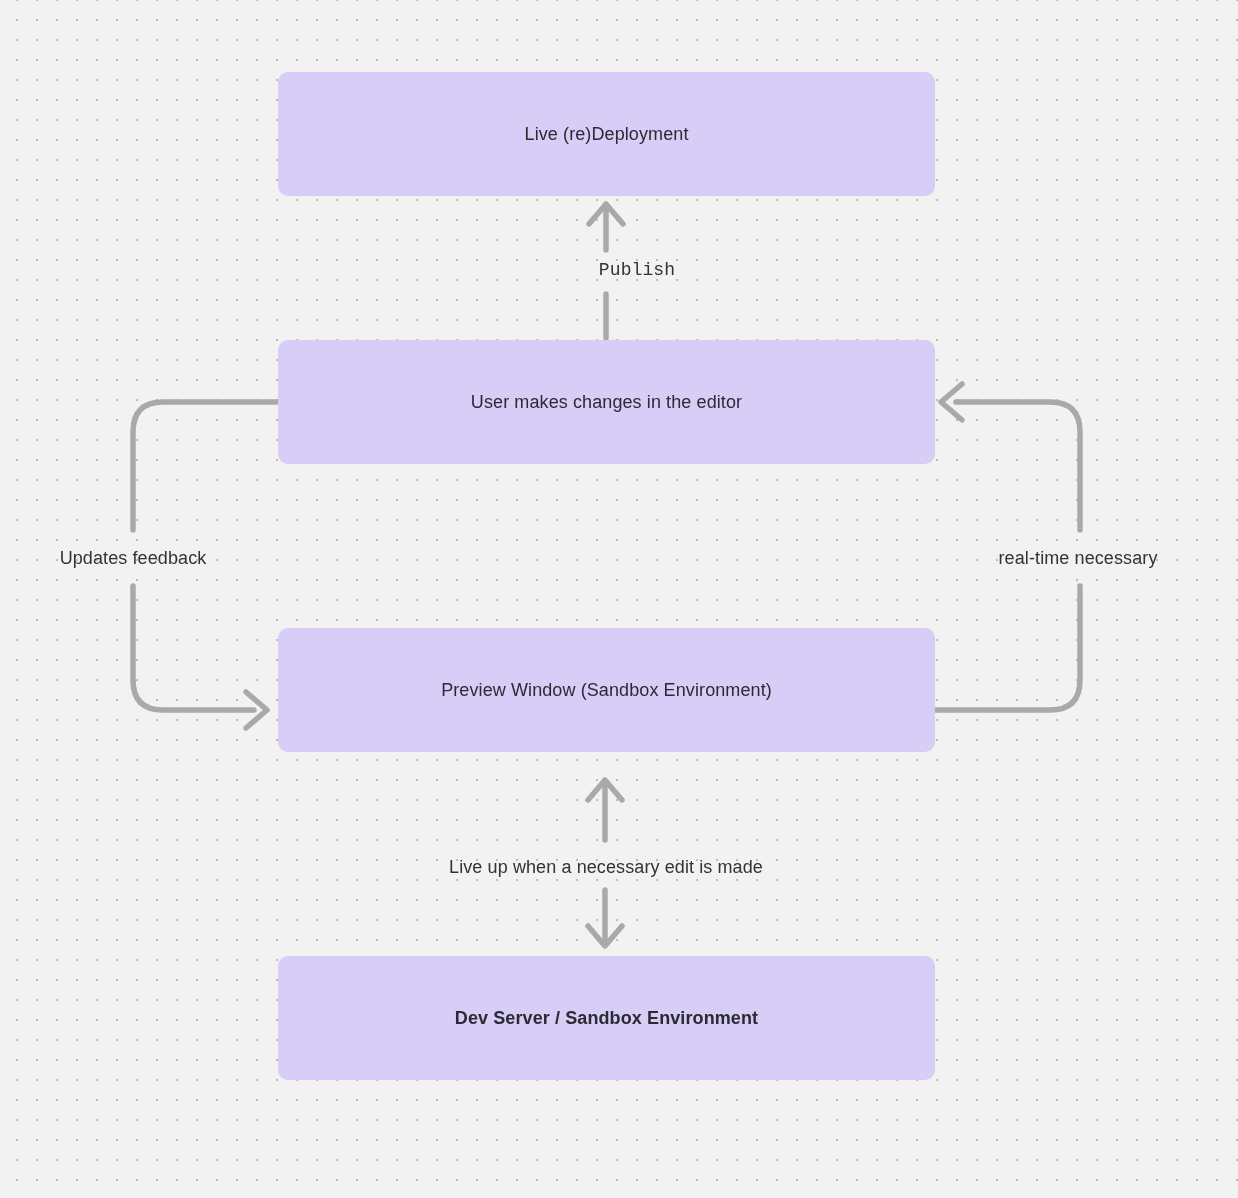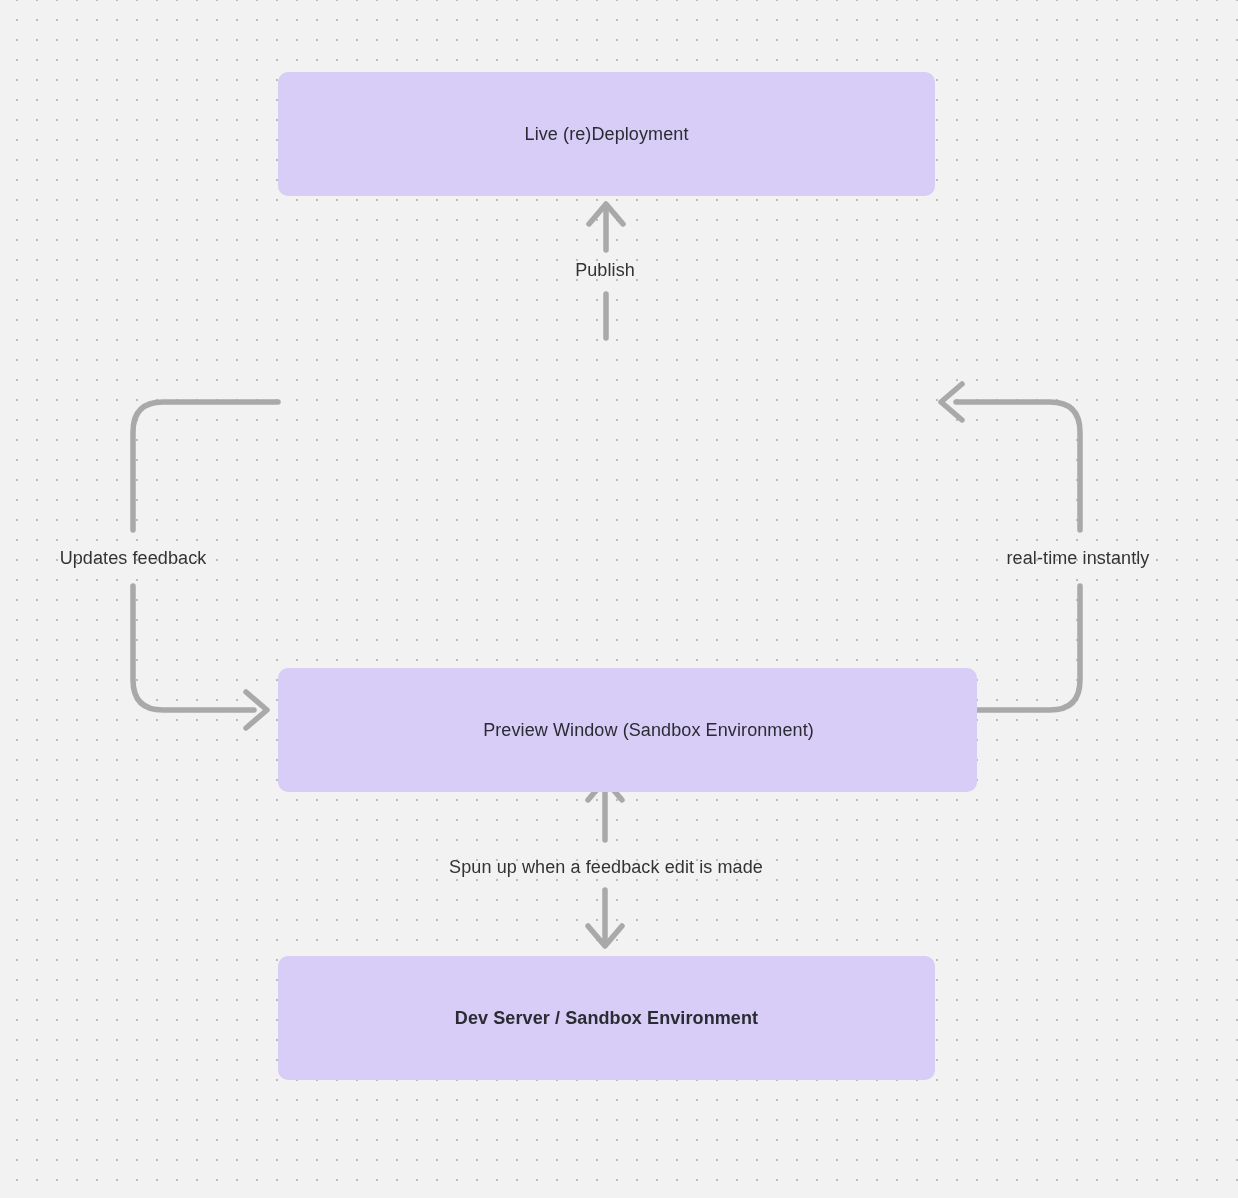--- a/index.html
+++ b/index.html
@@ -27,32 +27,32 @@
     border-radius: 10px;
     display: flex;
     align-items: center;
     justify-content: center;
     font-size: 18px;
     color: var(--node-text, #2b2b33);
     letter-spacing: 0.1px;
   }
   .node-1 { top: 72px; align-items: center; }
   .node-2 { top: 340px; }
-  .node-3 { top: 668px; padding-left: 42px; }
+  .node-3 { top: 628px; }
   .node-4 { top: 956px; font-weight: bold; }
 
   .edge-label {
     position: absolute;
     transform: translate(-50%, -50%);
     font-size: 18px;
     color: var(--label-text, #333333);
     white-space: nowrap;
     letter-spacing: 0.1px;
   }
-  .label-publish  { left: 605px; top: 270px; }
+  .label-publish  { left: 637px; top: 270px; font-family: Liberation Mono, monospace; }
   .label-updates  { left: 133px; top: 558px; }
   .label-feedback { left: 1078px; top: 558px; }
   .label-spun     { left: 606px; top: 867px; }
 
   svg.connectors {
     position: absolute;
     left: 0;
     top: 0;
     width: 1238px;
     height: 1198px;
@@ -96,27 +96,30 @@
       <path d="M 588 800 L 605 780 L 622 800"></path>
       <path d="M 605 890 L 605 942"></path>
       <path d="M 588 926 L 605 946 L 622 926"></path>
     </g>
   </svg>
 
   <div class="node node-1">
     <span>Live (re)Deployment</span>
   </div>
 
+  <div class="node node-2">
+    <span>User makes changes in the editor</span>
+  </div>
 
   <div class="node node-3">
     <span>Preview Window (Sandbox Environment)</span>
   </div>
 
   <div class="node node-4">
     <span>Dev Server / Sandbox Environment</span>
   </div>
 
   <div class="edge-label label-publish">Publish</div>
   <div class="edge-label label-updates">Updates feedback</div>
-  <div class="edge-label label-feedback">real-time instantly</div>
-  <div class="edge-label label-spun">Spun up when a feedback edit is made</div>
+  <div class="edge-label label-feedback">real-time necessary</div>
+  <div class="edge-label label-spun">Live up when a necessary edit is made</div>
 
 </div>
 
 </body></html>

